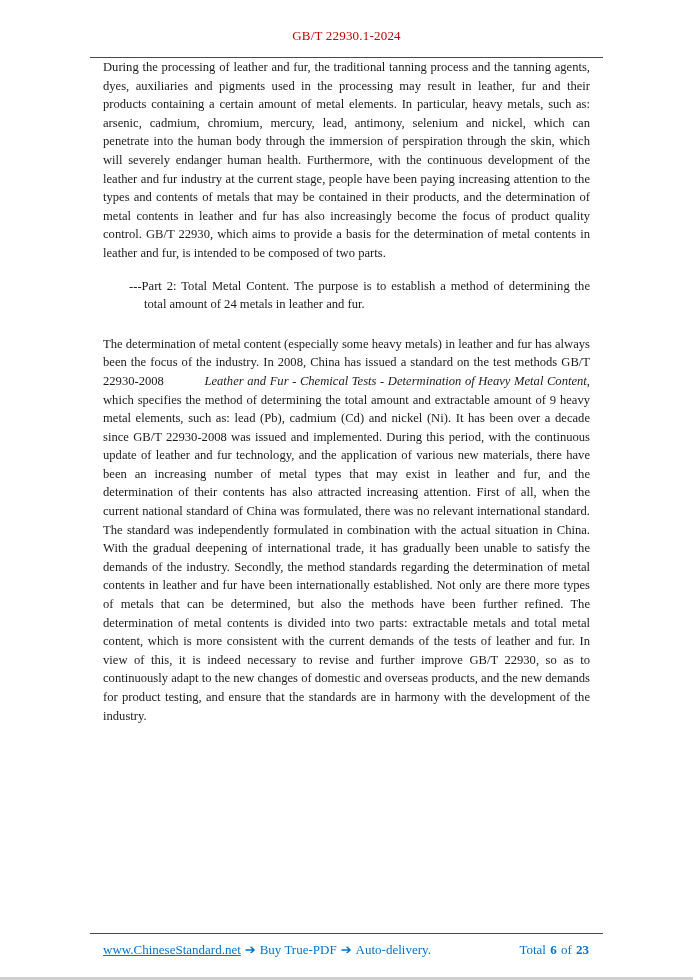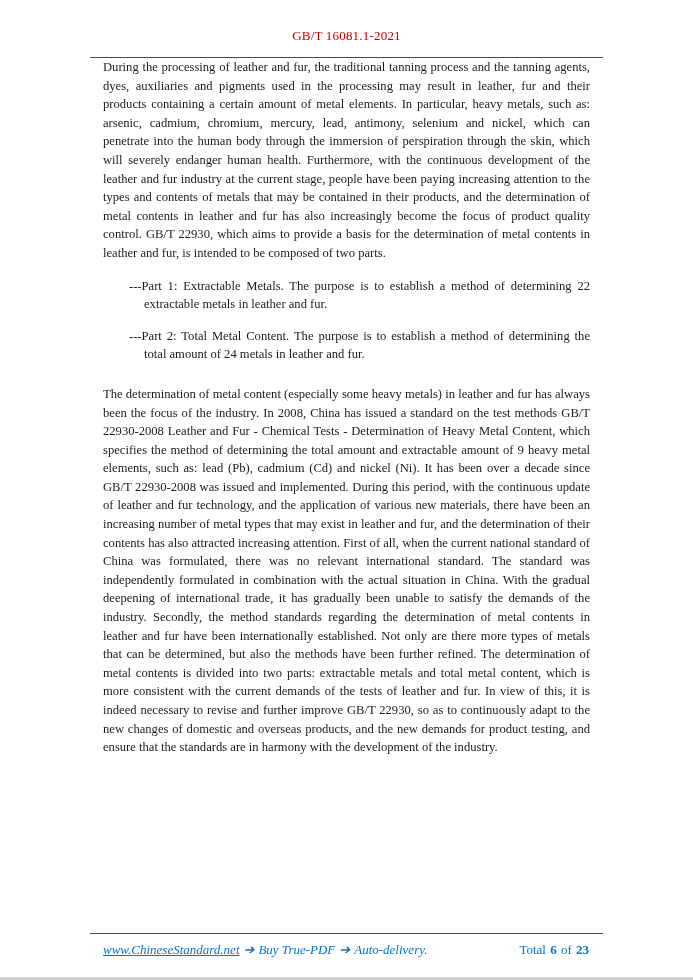--- a/index.html
+++ b/index.html
@@ -53,20 +53,22 @@
   }
   .part-item {
     padding-left: 41px;
     text-indent: -15px;
     margin: 0 0 13px 0 !important;
   }
   .para-2 {
     margin-top: 21px !important;
   }
   .std-title-italic {
+    font-style: italic;
+    margin-left: 37px;
   }
   
   .footer {
     position: absolute;
     left: 0;
     right: 0;
     bottom: 0;
     height: 47px;
   }
   .footer .rule {
@@ -76,21 +78,20 @@
     width: 487px;
     margin: 8px auto 0 auto;
     display: flex;
     justify-content: space-between;
     align-items: baseline;
     font-size: 13px;
     color: var(--link_blue, #0073CF);
   }
   .footer-left {
     white-space: nowrap;
-    font-style: italic;
   }
   .site-link {
     text-decoration: underline;
     cursor: pointer;
     color: inherit;
   }
   .arrow {
     margin: 0 4px;
   }
   .footer-right {
@@ -108,29 +109,28 @@
     height: 3px;
     background: #cfcfcf;
   }
 </style>
 </head>
 <body>
 
 <div class="sheet">
 
   <div class="header">
-    <div class="doc-number">GB/T 16081.1-2021</div>
+    <div class="doc-number">GB/T 22930.1-2024</div>
     <hr class="rule">
   </div>
 
   <div class="content">
 
     <p>During the processing of leather and fur, the traditional tanning process and the tanning agents, dyes, auxiliaries and pigments used in the processing may result in leather, fur and their products containing a certain amount of metal elements. In particular, heavy metals, such as: arsenic, cadmium, chromium, mercury, lead, antimony, selenium and nickel, which can penetrate into the human body through the immersion of perspiration through the skin, which will severely endanger human health. Furthermore, with the continuous development of the leather and fur industry at the current stage, people have been paying increasing attention to the types and contents of metals that may be contained in their products, and the determination of metal contents in leather and fur has also increasingly become the focus of product quality control. GB/T 22930, which aims to provide a basis for the determination of metal contents in leather and fur, is intended to be composed of two parts.</p>
 
-    <p class="part-item">---Part 1: Extractable Metals. The purpose is to establish a method of determining 22 extractable metals in leather and fur.</p>
 
     <p class="part-item">---Part 2: Total Metal Content. The purpose is to establish a method of determining the total amount of 24 metals in leather and fur.</p>
 
     <p class="para-2"><span>The determination of metal content (especially some heavy metals) in leather and fur has always been the focus of the industry. In 2008, China has issued a standard on the test methods GB/T 22930-2008 </span><span class="std-title-italic">Leather and Fur - Chemical Tests - Determination of Heavy Metal Content</span><span>, which specifies the method of determining the total amount and extractable amount of 9 heavy metal elements, such as: lead (Pb), cadmium (Cd) and nickel (Ni). It has been over a decade since GB/T 22930-2008 was issued and implemented. During this period, with the continuous update of leather and fur technology, and the application of various new materials, there have been an increasing number of metal types that may exist in leather and fur, and the determination of their contents has also attracted increasing attention. First of all, when the current national standard of China was formulated, there was no relevant international standard. The standard was independently formulated in combination with the actual situation in China. With the gradual deepening of international trade, it has gradually been unable to satisfy the demands of the industry. Secondly, the method standards regarding the determination of metal contents in leather and fur have been internationally established. Not only are there more types of metals that can be determined, but also the methods have been further refined. The determination of metal contents is divided into two parts: extractable metals and total metal content, which is more consistent with the current demands of the tests of leather and fur. In view of this, it is indeed necessary to revise and further improve GB/T 22930, so as to continuously adapt to the new changes of domestic and overseas products, and the new demands for product testing, and ensure that the standards are in harmony with the development of the industry.</span></p>
   </div>
 
   <div class="footer">
     <hr class="rule">
     <div class="footer-row">
       <div class="footer-left">

